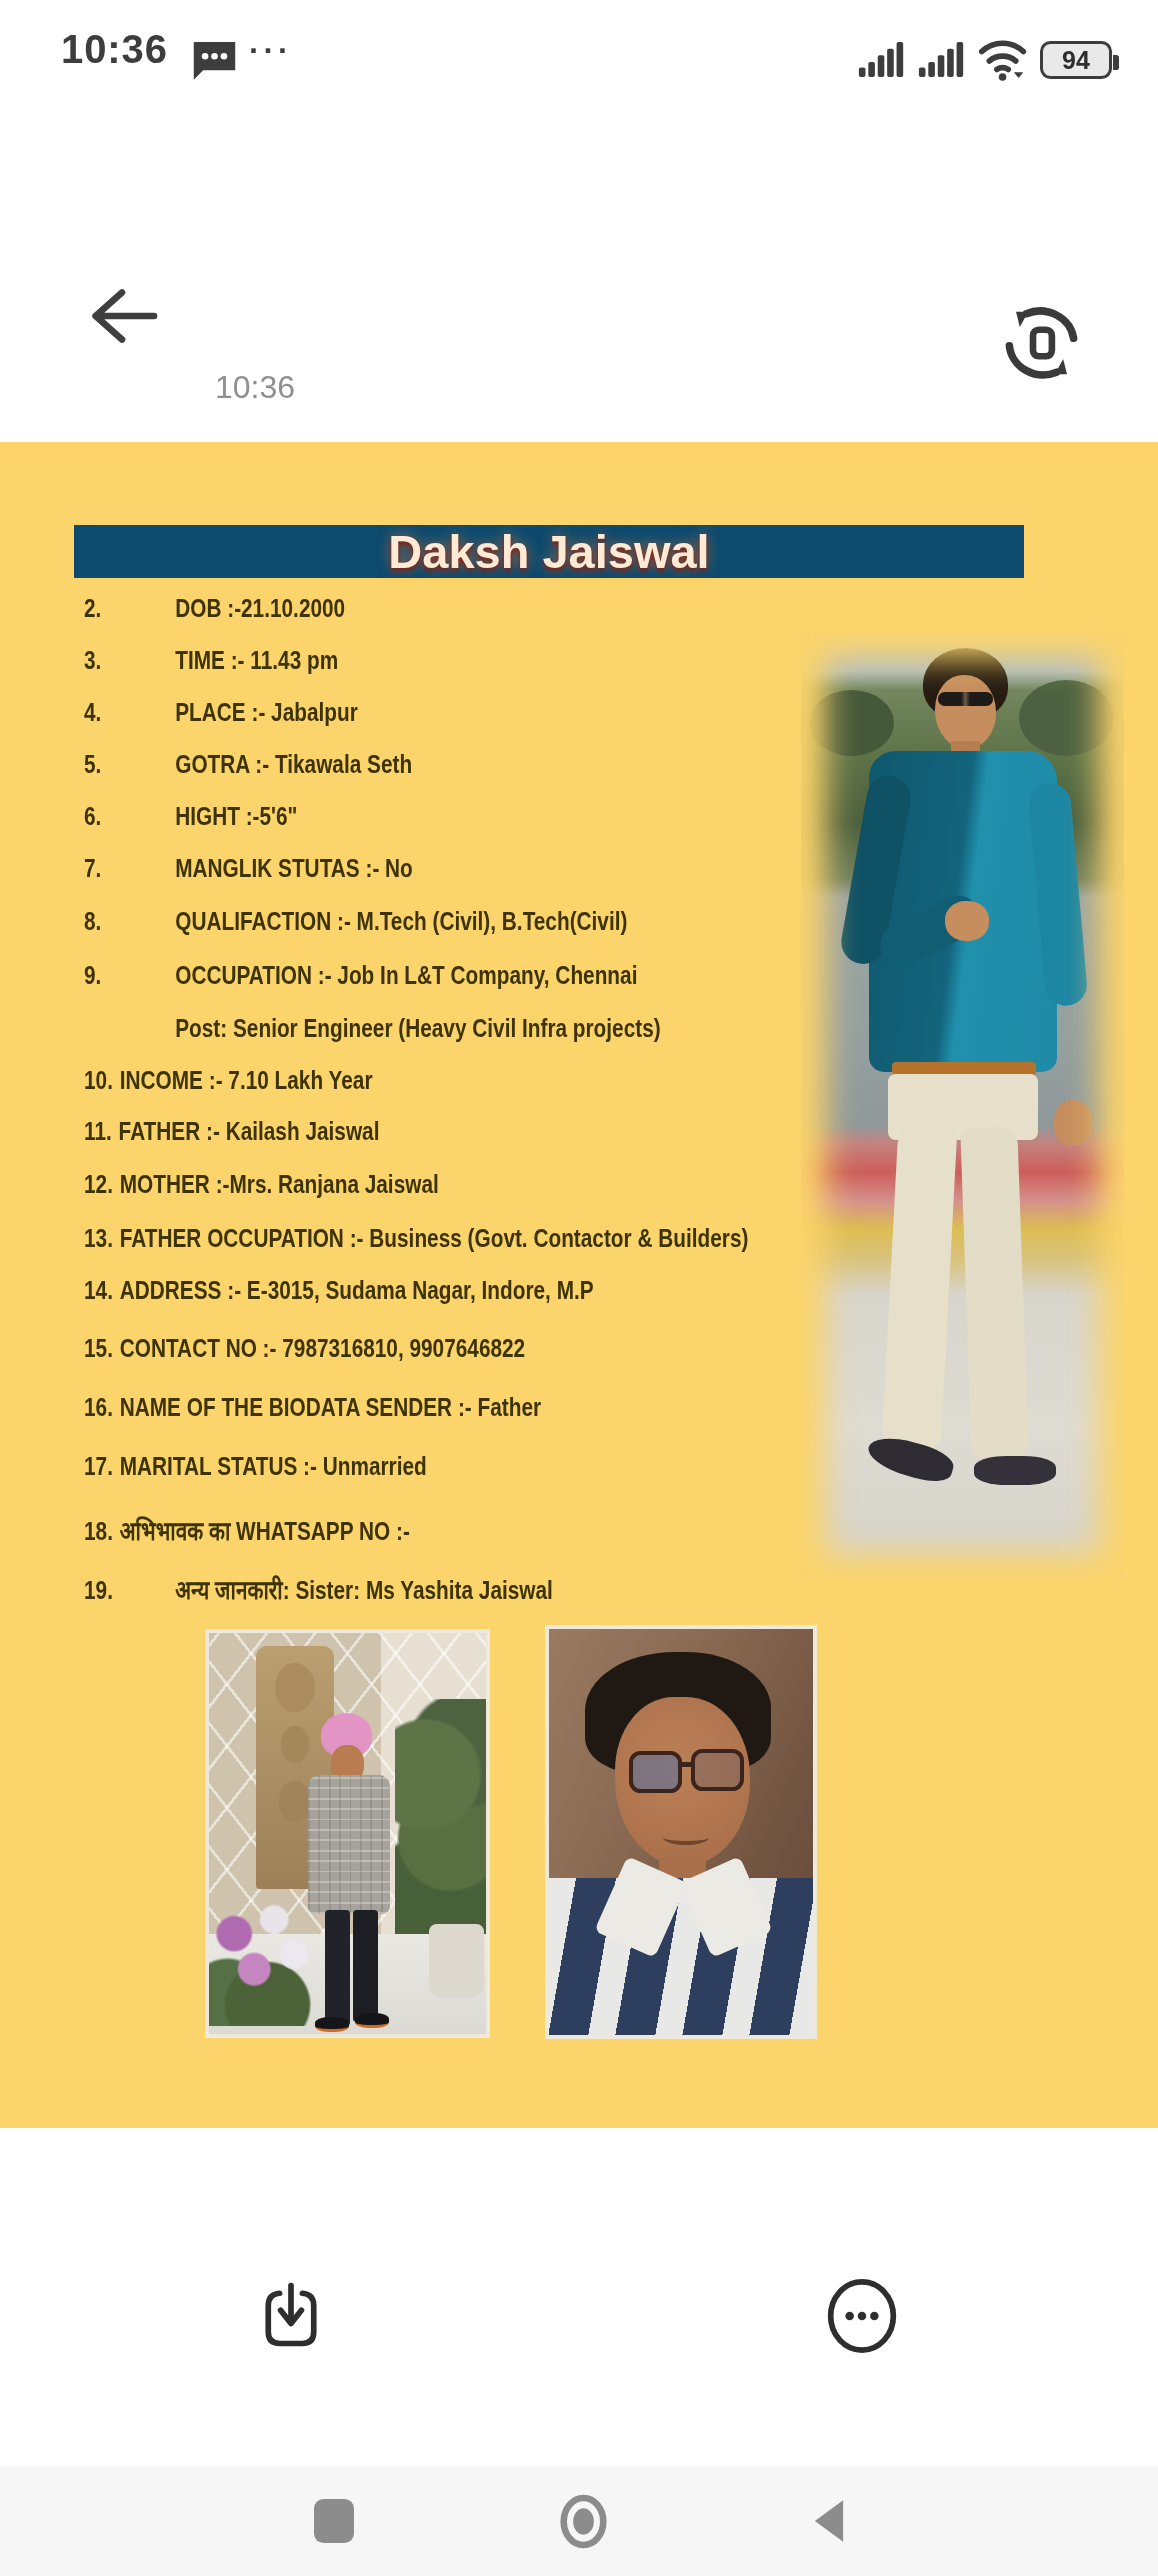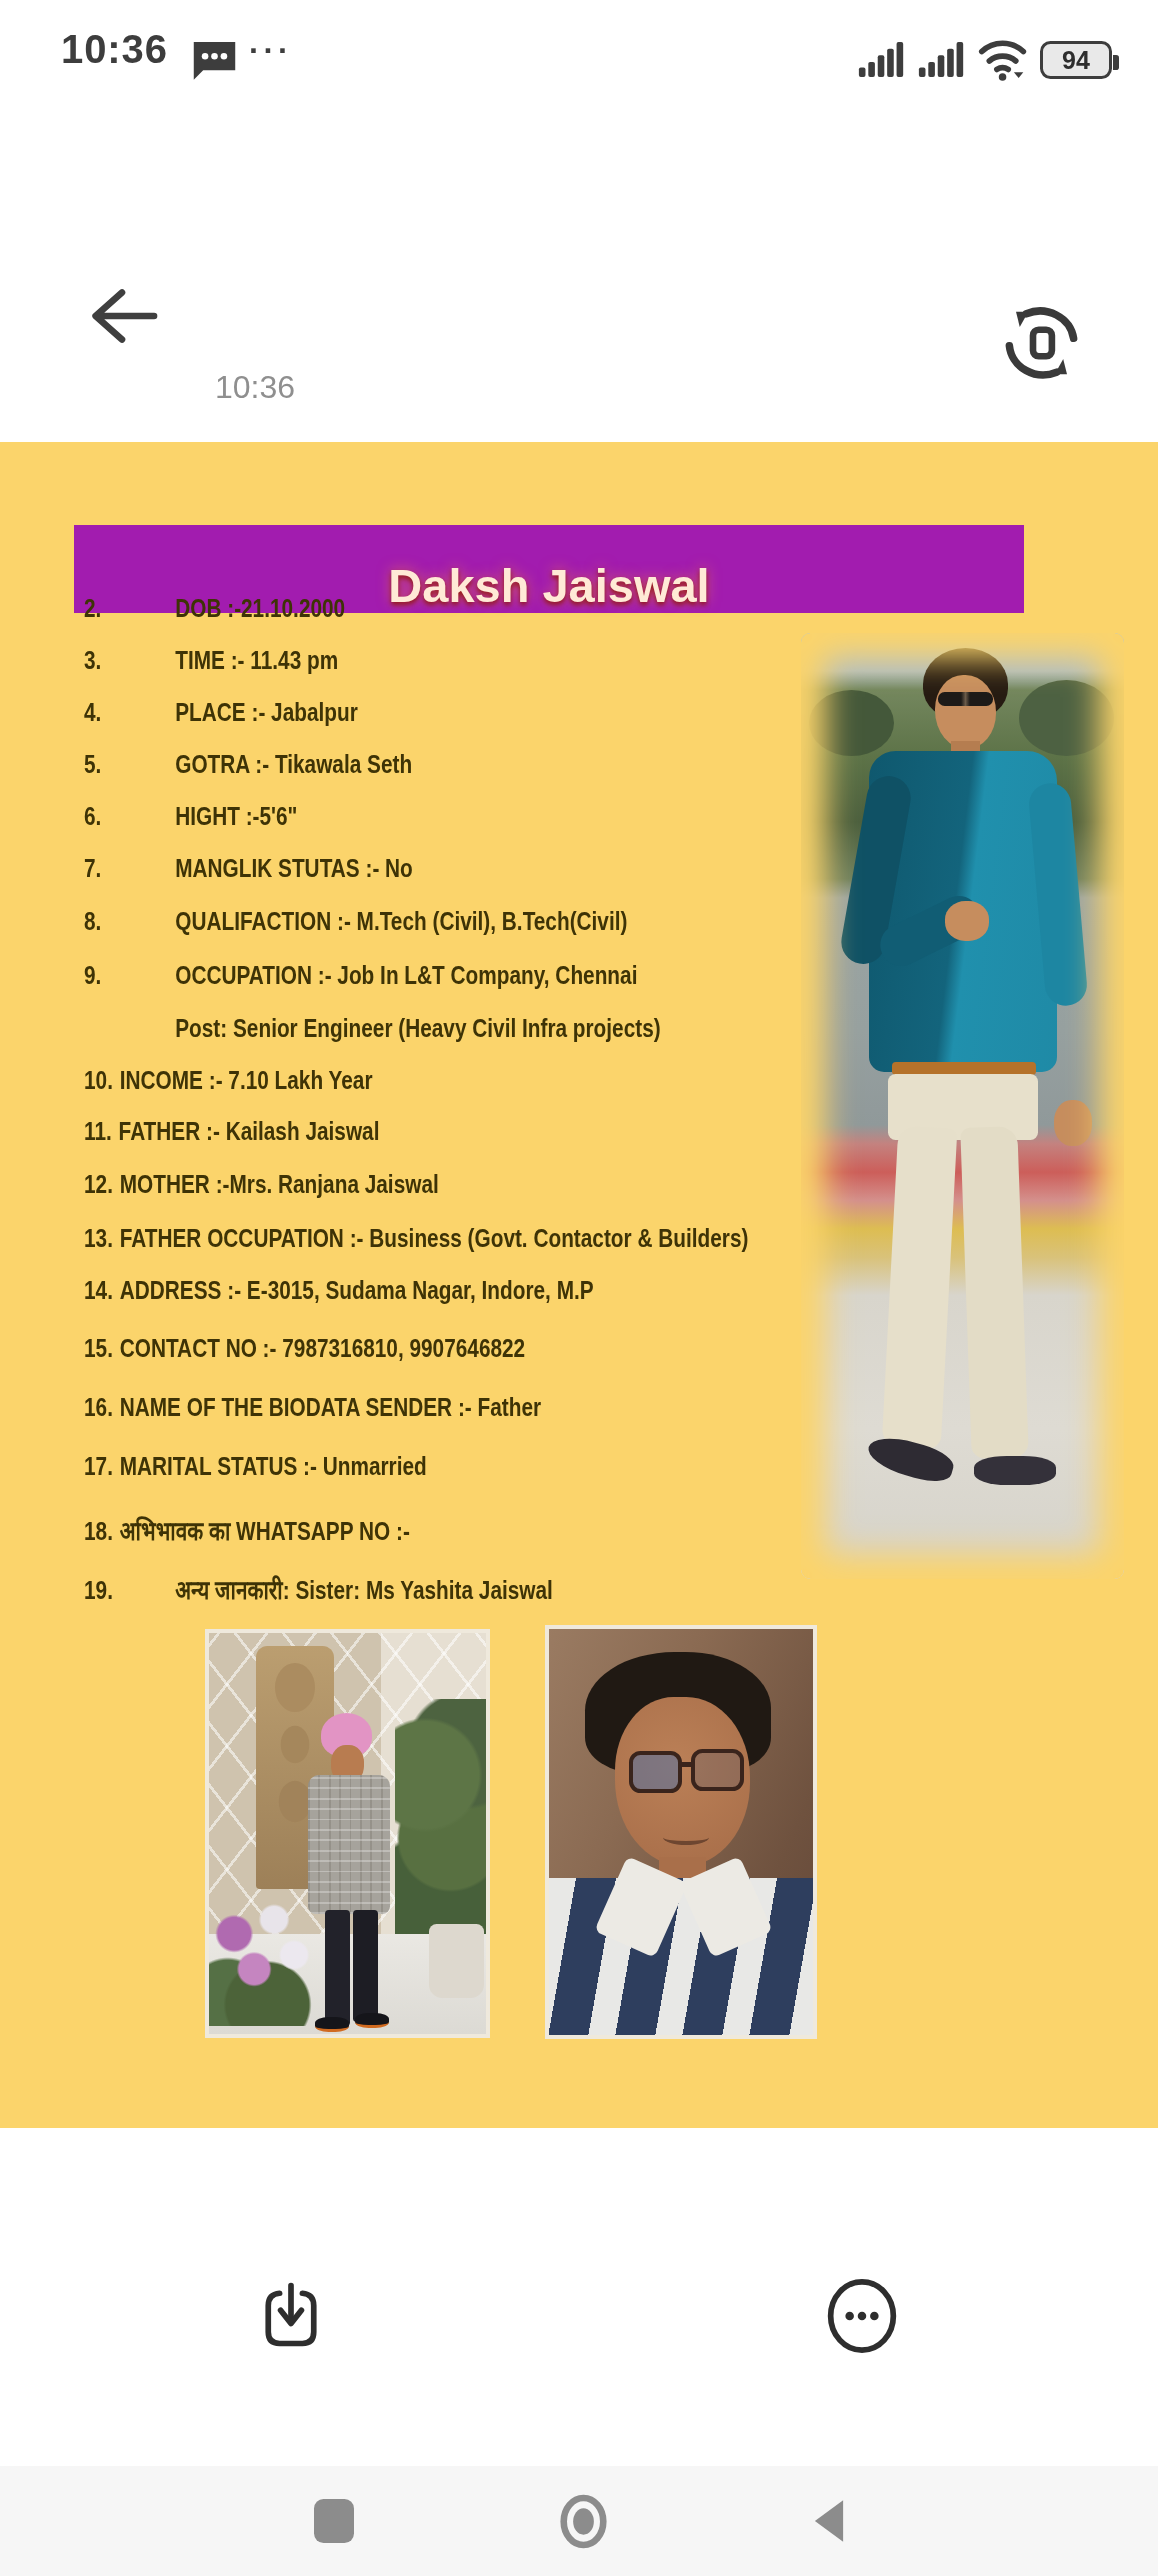--- a/index.html
+++ b/index.html
@@ -17,21 +17,21 @@
 
   
   .header { position:absolute; top:133px; left:0; width:1159px; height:209px; background:#fff; }
   .back-btn { position:absolute; left:84px; top:150px; width:76px; height:66px; cursor:pointer; }
   .hdr-title { position:absolute; left:211px; top:163px; font-size:47px; font-weight:400; color:#141414; }
   .hdr-sub { position:absolute; left:215px; top:236px; font-size:32px; color:#8f8f8f; }
   .motion-btn { position:absolute; left:999px; top:169px; width:85px; height:82px; cursor:pointer; }
 
   
   .doc { position:absolute; top:442px; left:0; width:1159px; height:1686px; background:#FBD46B; }
-  .doc-titlebar { position:absolute; left:74px; top:83px; width:950px; height:88px; background:#a21caf; display:flex; align-items:flex-end; justify-content:center; }
+  .doc-titlebar { position:absolute; left:74px; top:83px; width:950px; height:53px; background:#0c4a6e; display:flex; align-items:center; justify-content:center; }
   .doc-title { font-size:47px; font-weight:bold; color:#FFEAD6; text-shadow:0 2.8px 5.7px rgba(140,20,0,.85), 0 0 13.3px rgba(255,140,60,.6); }
 
   .bio-row { position:absolute; left:84px; white-space:nowrap; font-size:26px; font-weight:bold; color:#3E3306; transform:scaleX(.8); transform-origin:0 50%; }
   .bio-row.tab .num { display:inline-block; width:114px; }
   .bio-row.plain .num { display:inline-block; margin-right:8.5px; }
 
   
   .photo-main { position:absolute; left:801px; top:191px; width:323px; height:946px; border-radius:9.5px; overflow:hidden;
     background:linear-gradient(180deg,
       #b9c6cc 0%, #aebdc4 4%,

